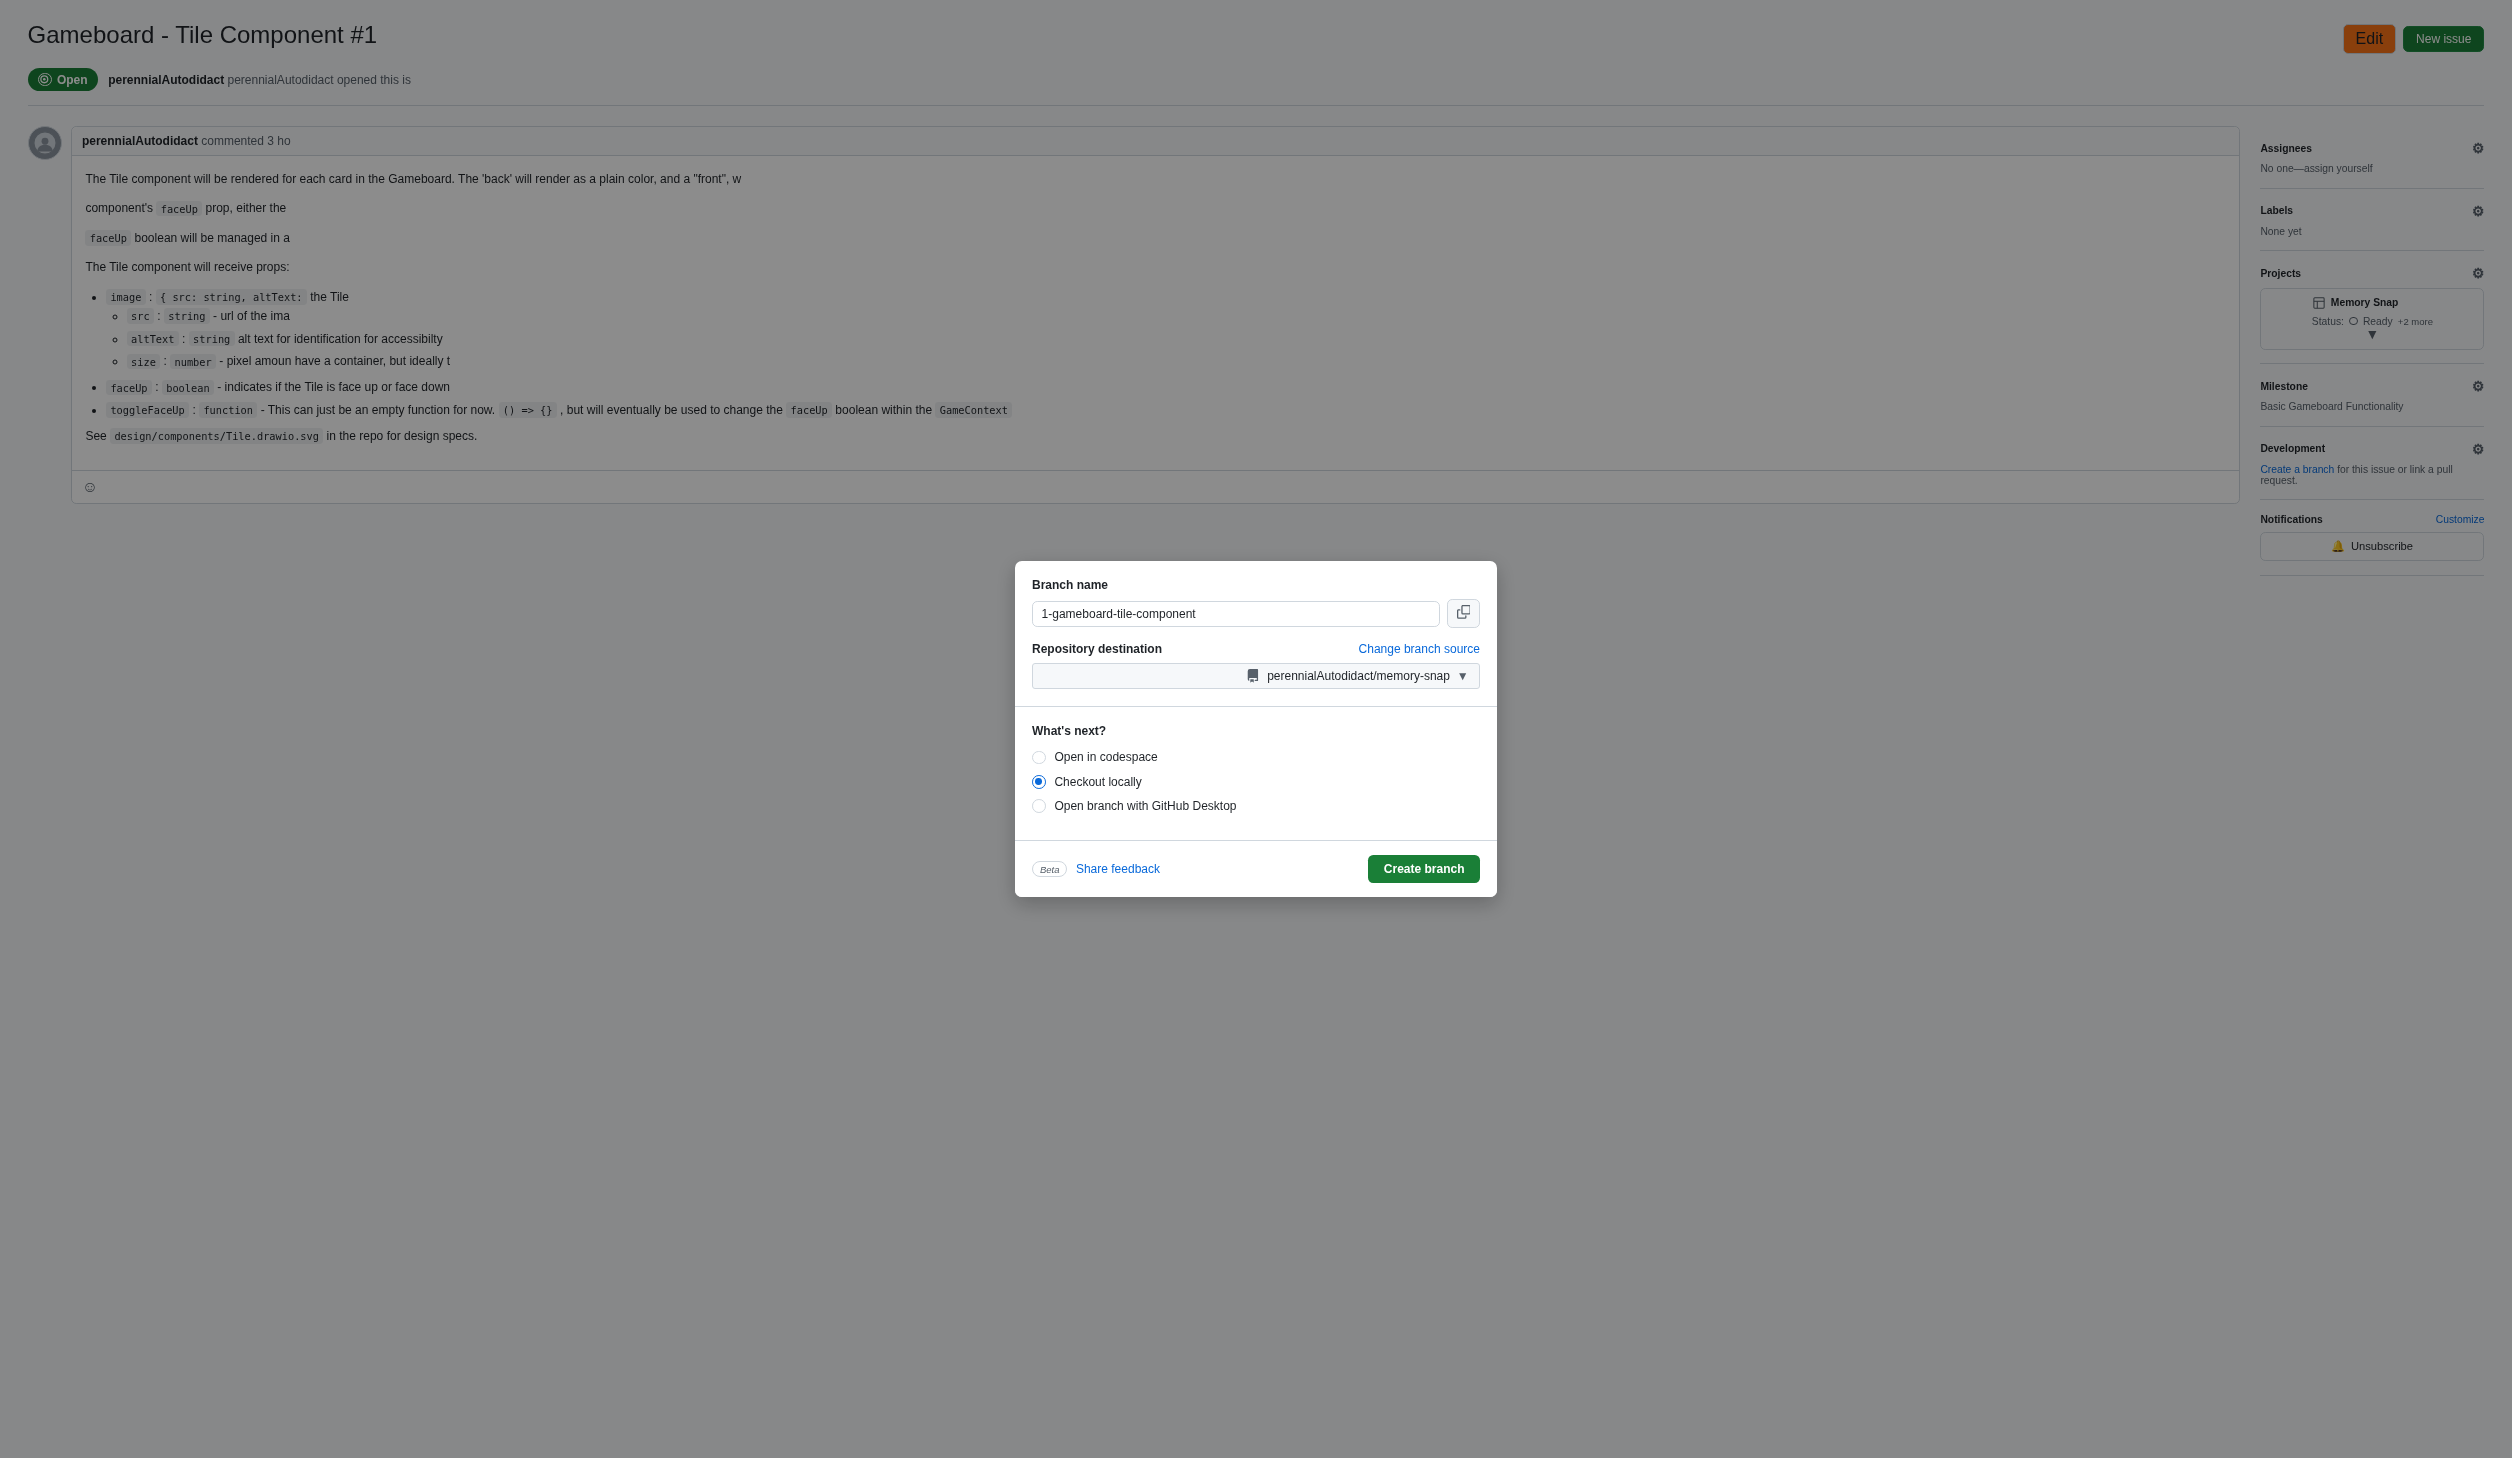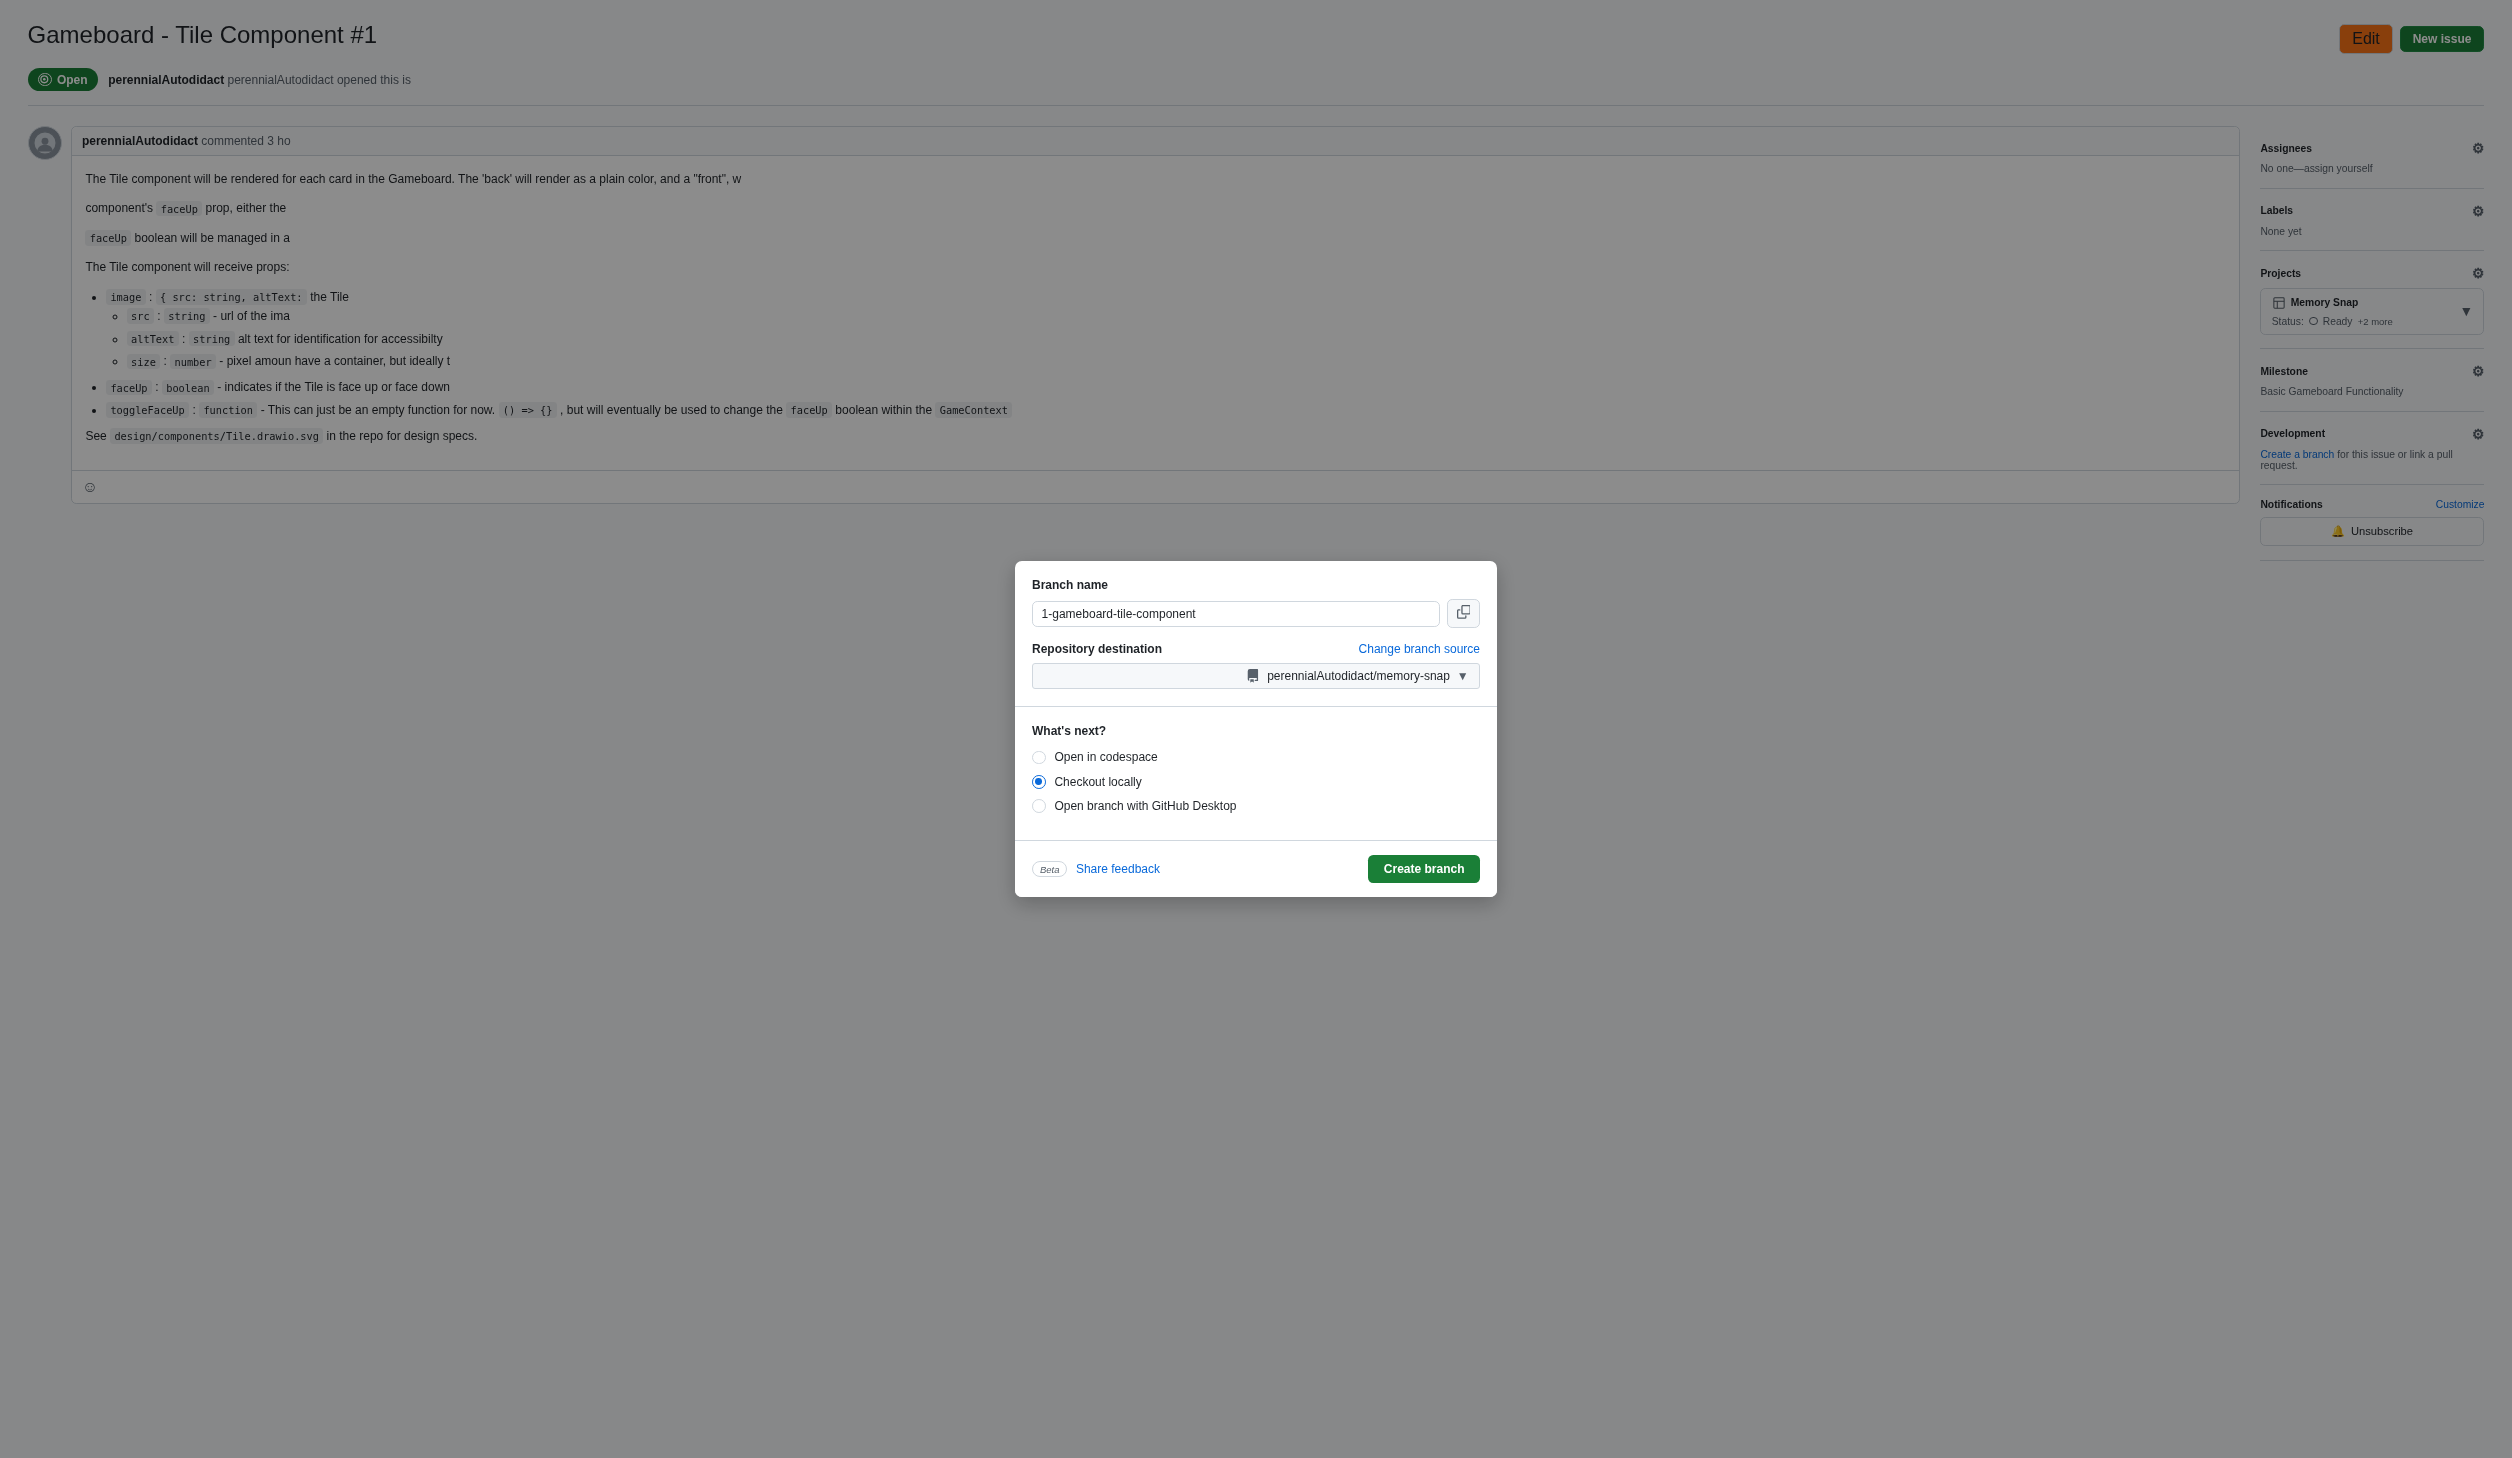--- a/index.html
+++ b/index.html
@@ -53,21 +53,21 @@
       cursor: pointer;
     }
     .btn-new-issue {
       padding: 5.2px 12px;
       border: 0.9px solid #218c45;
       border-radius: 5.2px;
       background: #1a7f37;
       color: #fff;
       font-size: 12px;
       cursor: pointer;
-      font-weight: 700;
+      font-weight: 400;
     }
 
     
     .status-bar {
       display: flex;
       align-items: center;
       gap: 10.3px;
       margin-bottom: 20.7px;
       padding-bottom: 13.8px;
       border-bottom: 0.9px solid #d0d7de;
@@ -214,20 +214,21 @@
     }
 
     .project-card {
       border: 0.9px solid #d0d7de;
       border-radius: 5.2px;
       padding: 6.9px 10.3px;
       margin-top: 6.9px;
       display: flex;
       align-items: center;
       justify-content: space-between;
+      flex-direction: column;
     }
     .project-name {
       display: flex;
       align-items: center;
       gap: 5.2px;
       font-size: 10.3px;
       font-weight: 600;
     }
     .project-status {
       display: flex;

